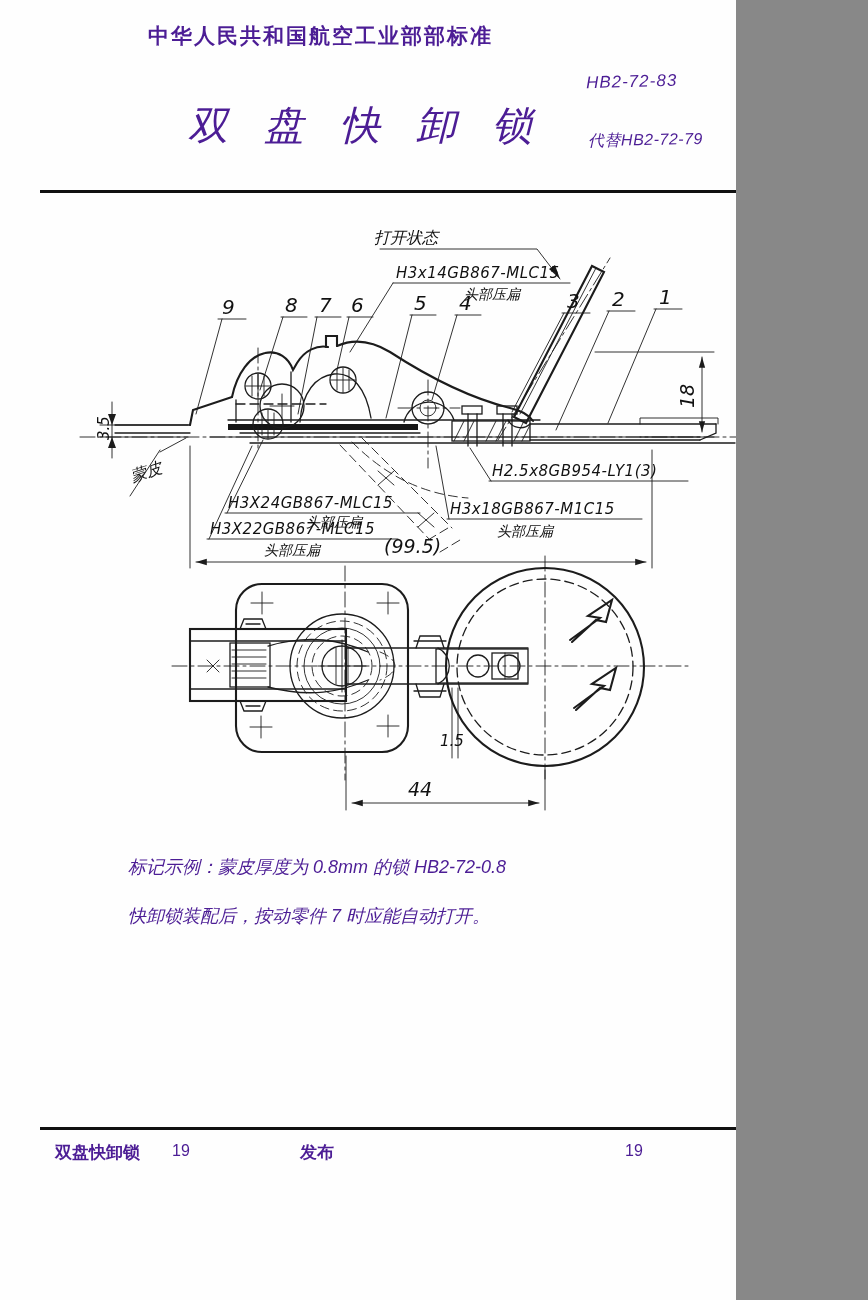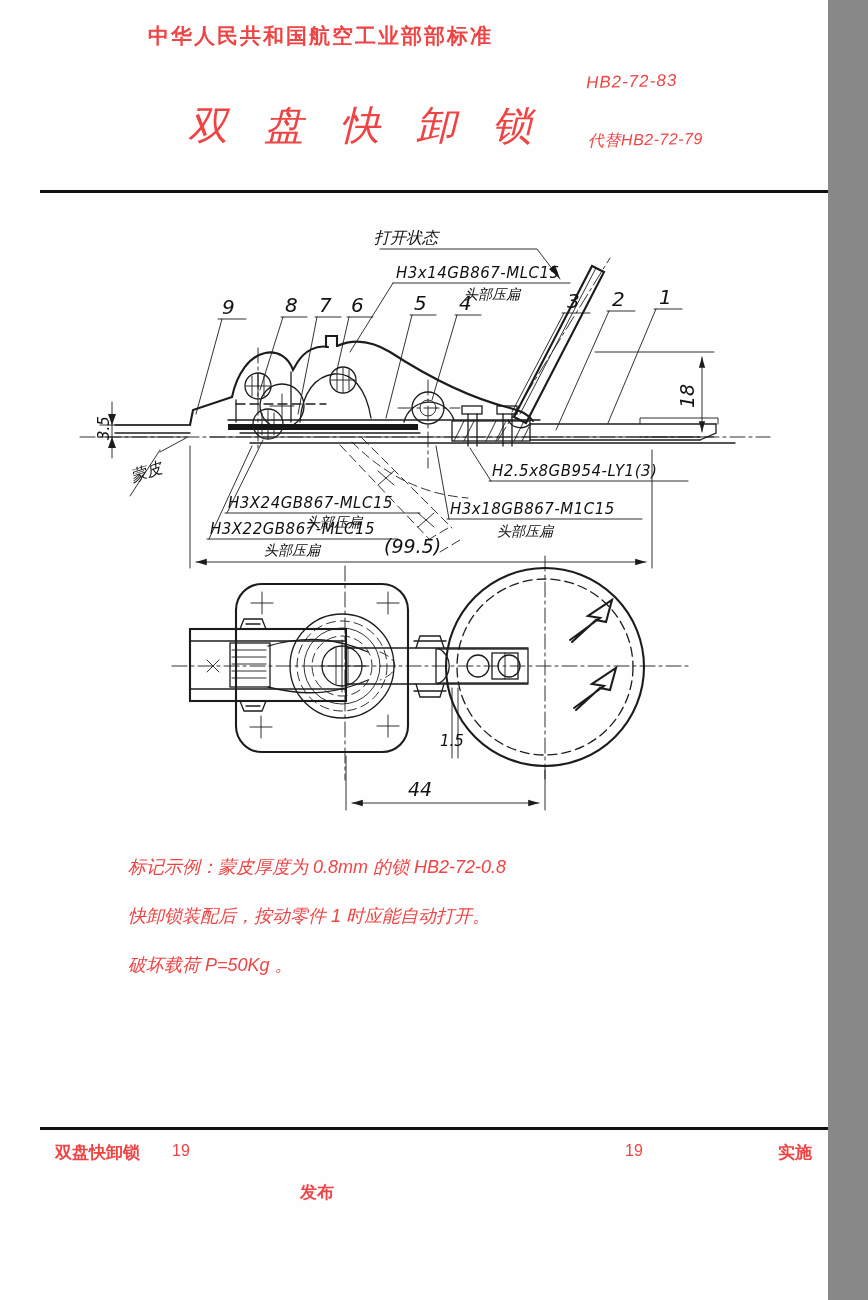--- a/index.html
+++ b/index.html
@@ -1,30 +1,30 @@
 <!DOCTYPE html>
 <html><head>
 <meta charset="utf-8">
 <style>
   html,body{margin:0;padding:0;background:#888;}
-  .page{position:relative;width:828px;height:1300px;background:#fefefe;overflow:hidden;
-        font-family:"Liberation Sans","DejaVu Sans",sans-serif;color:#ef4444;}
+  .page{position:relative;width:736px;height:1300px;background:#fefefe;overflow:hidden;
+        font-family:"Liberation Sans","DejaVu Sans",sans-serif;color:#4c1d95;}
   .abs{position:absolute;}
   .std-name{left:148px;top:22px;font-size:21px;font-weight:bold;letter-spacing:2px;}
   .std-code{left:586px;top:72px;font-size:17px;font-style:italic;letter-spacing:1px;transform:rotate(-1.5deg);}
   .doc-title{left:188px;top:98px;font-size:40px;font-style:italic;letter-spacing:36px;white-space:nowrap;}
   .replaces{left:588px;top:130px;font-size:16px;font-style:italic;letter-spacing:0.5px;transform:rotate(-1deg);}
   .rule{left:40px;width:792px;background:#111;}
   .rule1{top:190px;height:3px;}
   .rule2{top:1127px;height:3px;}
   .notes{left:128px;top:843px;width:660px;font-size:18px;font-style:italic;line-height:49px;white-space:nowrap;}
   .footer-row{top:1141px;left:0;width:868px;height:30px;font-size:17px;font-weight:bold;}
   .f-issuer{left:55px;top:0;}
   .f-iyear{left:172px;top:1px;font-weight:normal;font-size:16px;}
-  .f-publish{left:300px;top:0;margin-top:40px;}
+  .f-publish{left:300px;top:0;}
   .f-imyear{left:625px;top:1px;font-weight:normal;font-size:16px;}
   .f-impl{left:778px;top:0;}
   svg{position:absolute;left:0;top:210px;}
   .ln{stroke:#1c1c1c;stroke-width:1.3;fill:none;stroke-linecap:round;}
   .thick{stroke-width:2.1;}
   .thin{stroke-width:0.9;}
   .dash{stroke-dasharray:9 5;}
   .dashdot{stroke-dasharray:15 4 3 4;stroke-width:0.9;}
   .hw{font-family:"DejaVu Sans","Liberation Sans",sans-serif;font-style:italic;fill:#111;}
   .co{font-size:20px;}
@@ -237,22 +237,21 @@
         <text class="hw" x="440" y="746" font-size="15">1.5</text>
         <path class="ln thin" d="M346,756 V810 M545,770 V810"></path>
         <line class="ln thin" x1="352" y1="803" x2="539" y2="803" marker-start="url(#ar)" marker-end="url(#ar)"></line>
         <text class="hw dim" x="408" y="796">44</text>
       </g>
     </g>
   </svg>
 
   <div class="abs notes">
     <div>标记示例：蒙皮厚度为 0.8mm 的锁 HB2-72-0.8</div>
-    <div>快卸锁装配后，按动零件 1 时应能自动打开。</div>
-    <div>破坏载荷 P=50Kg 。</div>
+    <div>快卸锁装配后，按动零件 7 时应能自动打开。</div>
   </div>
 
   <div class="abs rule rule2"></div>
 
   <div class="abs footer-row">
     <span class="abs f-issuer">双盘快卸锁</span>
     <span class="abs f-iyear">19</span>
     <span class="abs f-publish">发布</span>
     <span class="abs f-imyear">19</span>
     <span class="abs f-impl">实施</span>

